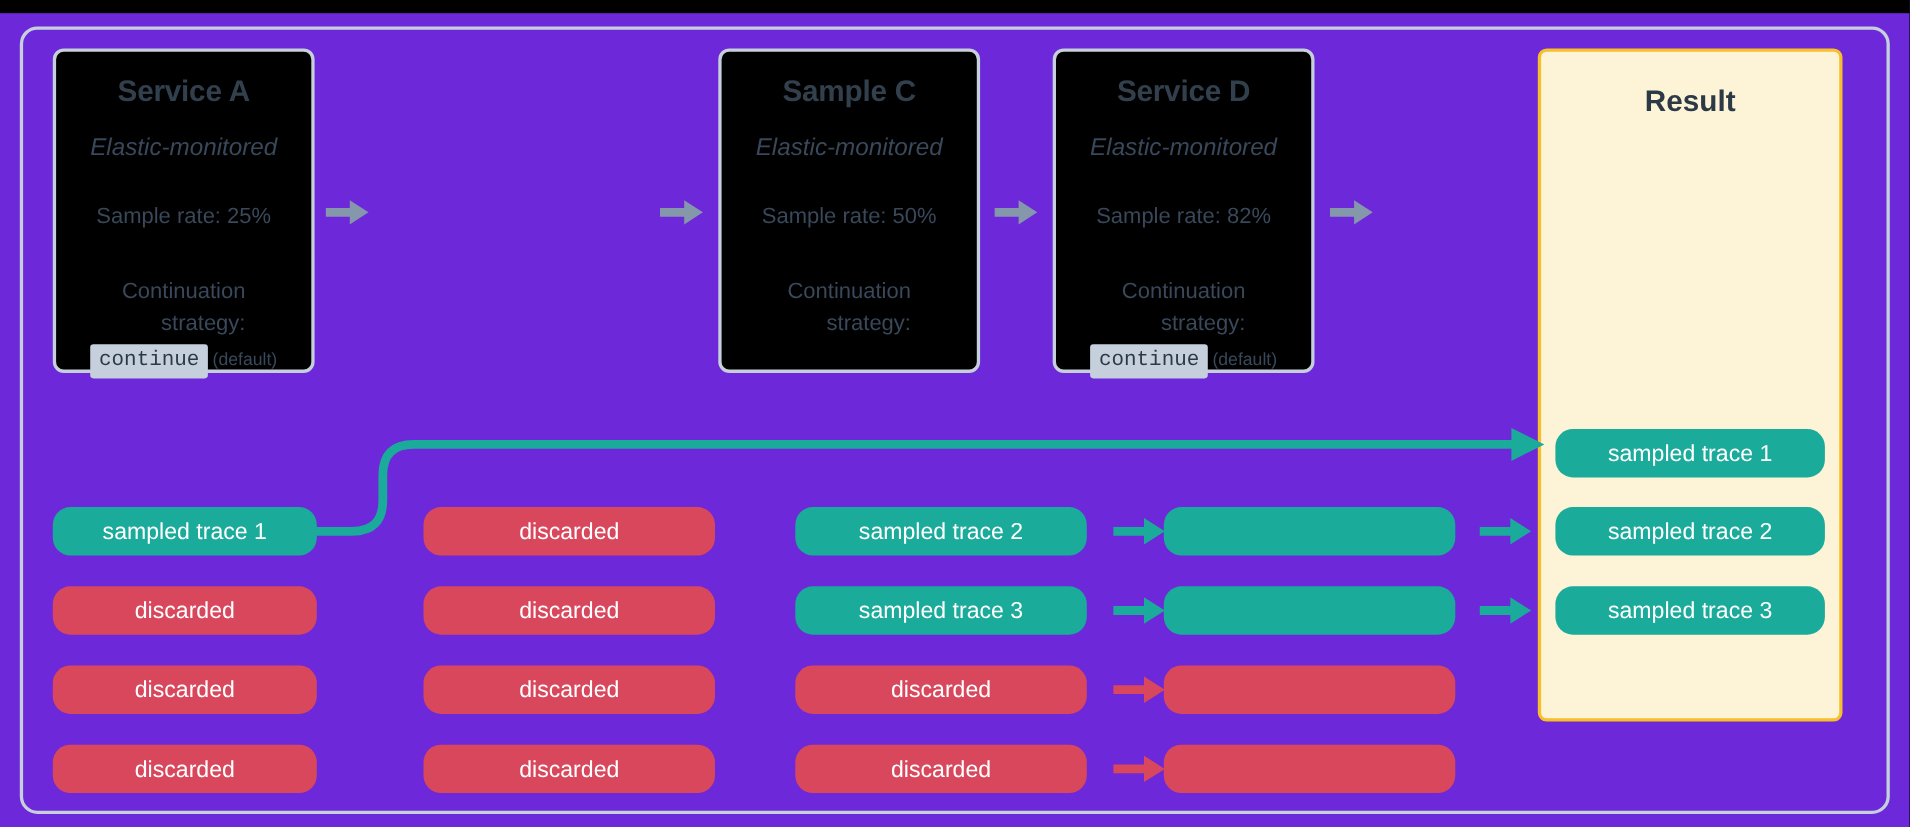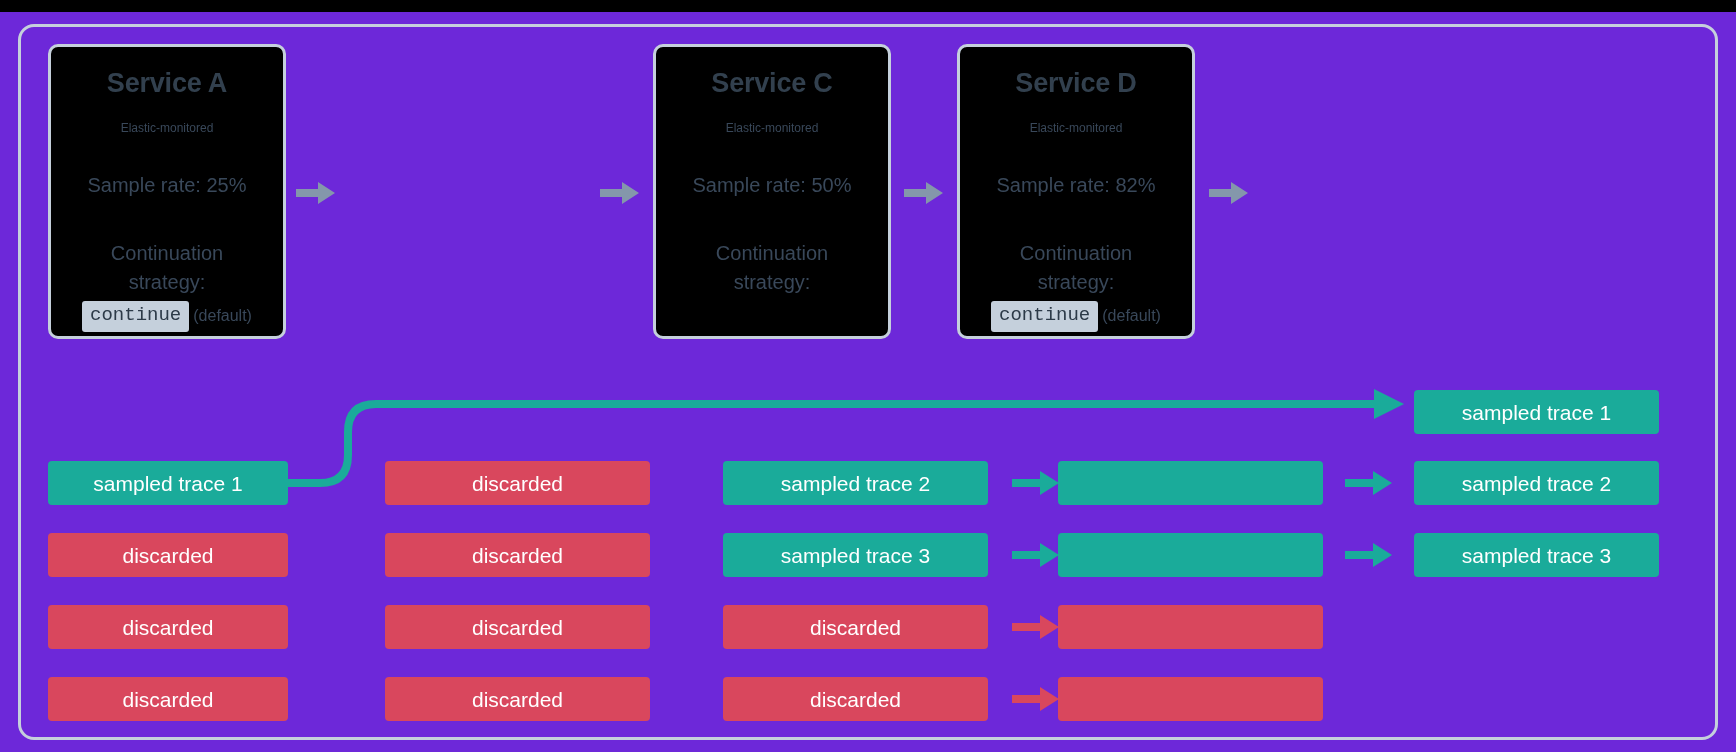--- a/index.html
+++ b/index.html
@@ -46,36 +46,37 @@
   }
   .service-title {
     font-size: 27px;
     font-weight: bold;
     color: #32404e;
     letter-spacing: -0.2px;
     line-height: 1.1;
     margin-bottom: 22px;
   }
   .service-sub {
-    font-size: 12px;
+    font-size: 22px;
     color: #39485a;
     line-height: 1.2;
     margin-bottom: 38px;
+    font-style: italic;
   }
   .service-rate {
     font-size: 20px;
     color: #39485a;
     line-height: 1.2;
     margin-bottom: 42px;
   }
   .service-strategy-label {
     font-size: 20px;
     color: #39485a;
     line-height: 1.45;
-    text-align: center;
+    text-align: right;
   }
   .strategy-row {
     display: flex;
     align-items: center;
     justify-content: center;
     gap: 4px;
     margin-top: 4px;
   }
   .code-chip {
     background: #c5d0dc;
@@ -115,21 +116,21 @@
   .grey-arrow {
     position: absolute;
     width: 40px;
     height: 26px;
   }
 
   
   .pill {
     position: absolute;
     box-sizing: border-box;
-    border-radius: 4px;
+    border-radius: 16px;
     display: flex;
     align-items: center;
     justify-content: center;
     color: #ffffff;
     font-size: 21px;
     line-height: 1;
     white-space: nowrap;
   }
   .pill.teal  { background: #1aab9a; }
   .pill.red   { background: #d9475d; }
@@ -167,21 +168,21 @@
       <div>strategy:</div>
     </div>
     <div class="strategy-row">
       <span class="code-chip">continue</span>
       <span class="default-note">(default)</span>
     </div>
   </div>
 
 
   <div class="service-box" style="left:653px; top:32px; width:238px; height:295px;">
-    <div class="service-title">Service C</div>
+    <div class="service-title">Sample C</div>
     <div class="service-sub">Elastic-monitored</div>
     <div class="service-rate">Sample rate: 50%</div>
     <div class="service-strategy-label">
       <div>Continuation</div>
       <div>strategy:</div>
     </div>
   </div>
 
   <div class="service-box" style="left:957px; top:32px; width:238px; height:295px;">
     <div class="service-title">Service D</div>
@@ -190,20 +191,23 @@
     <div class="service-strategy-label">
       <div>Continuation</div>
       <div>strategy:</div>
     </div>
     <div class="strategy-row">
       <span class="code-chip">continue</span>
       <span class="default-note">(default)</span>
     </div>
   </div>
 
+  <div class="result-panel" style="left:1398px; top:32px; width:277px; height:612px;">
+    <div class="result-title">Result</div>
+  </div>
 
   <div class="grey-arrow" style="left:296px; top:168px;">
     <svg viewBox="0 0 40 26" width="40" height="26" aria-hidden="true">
       <path d="M0 9 H22 V2 L39 13 L22 24 V17 H0 Z" fill="#8497ab"></path>
     </svg>
   </div>
   <div class="grey-arrow" style="left:600px; top:168px;">
     <svg viewBox="0 0 40 26" width="40" height="26" aria-hidden="true">
       <path d="M0 9 H22 V2 L39 13 L22 24 V17 H0 Z" fill="#8497ab"></path>
     </svg>

